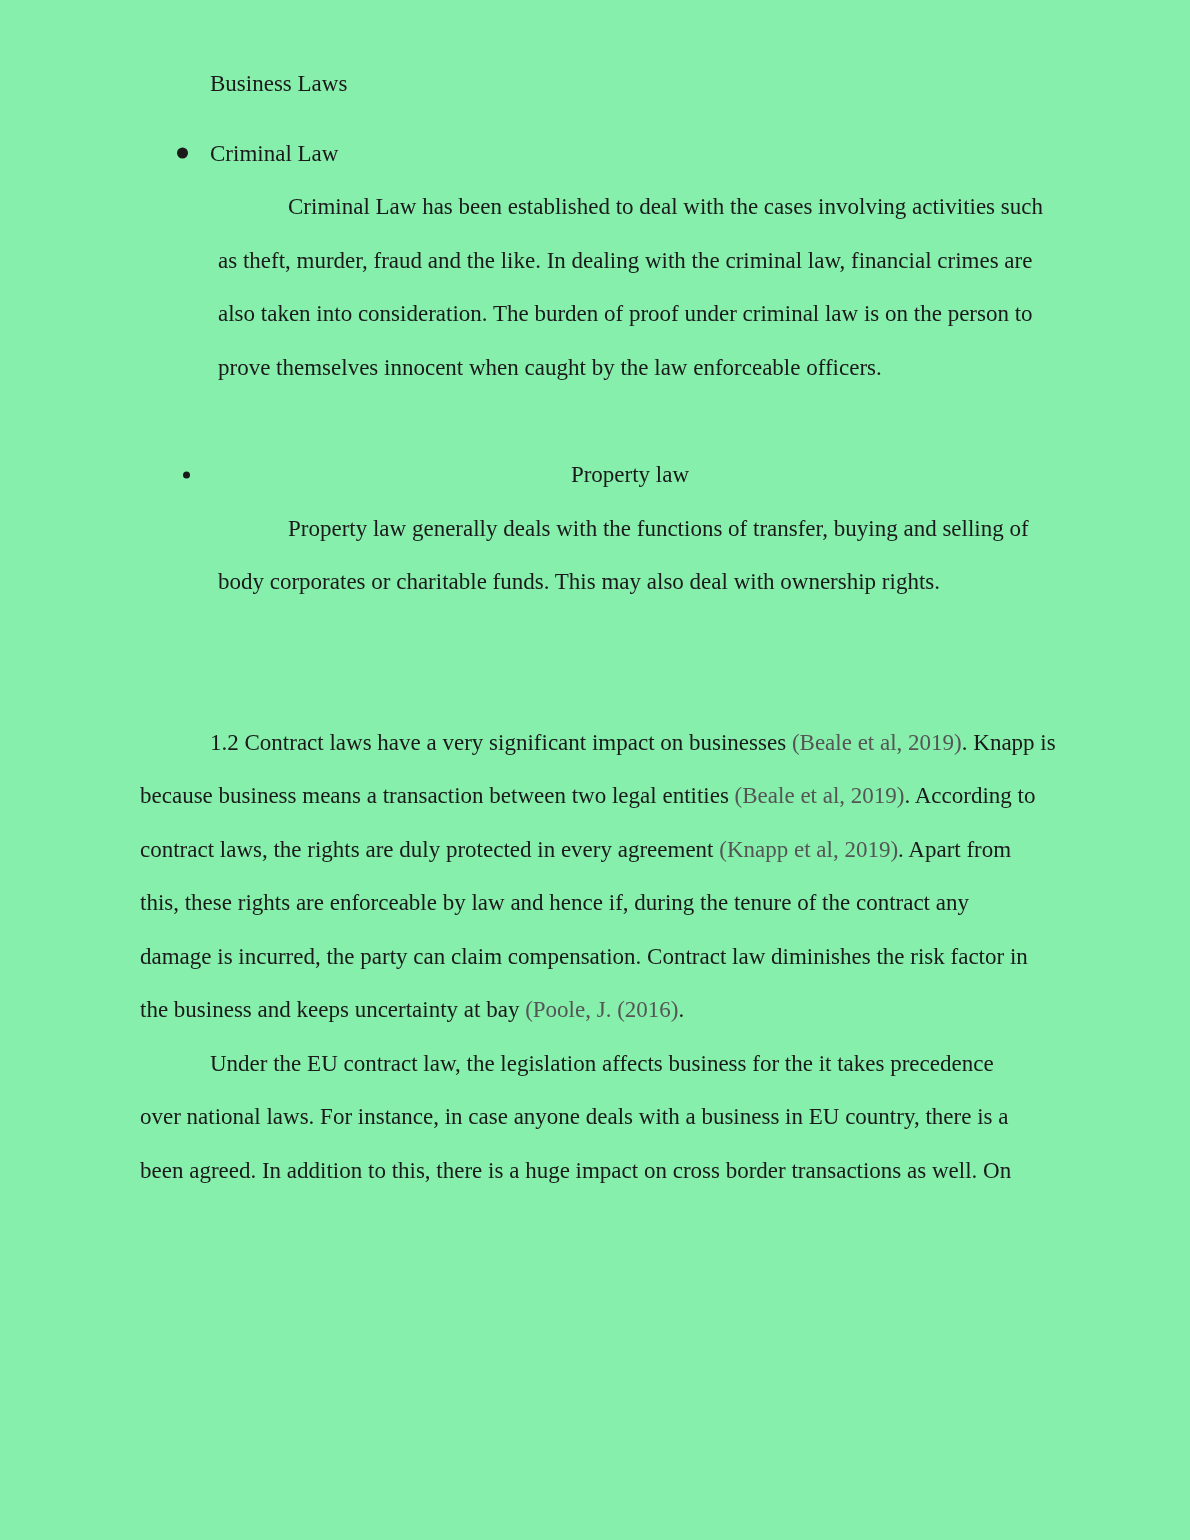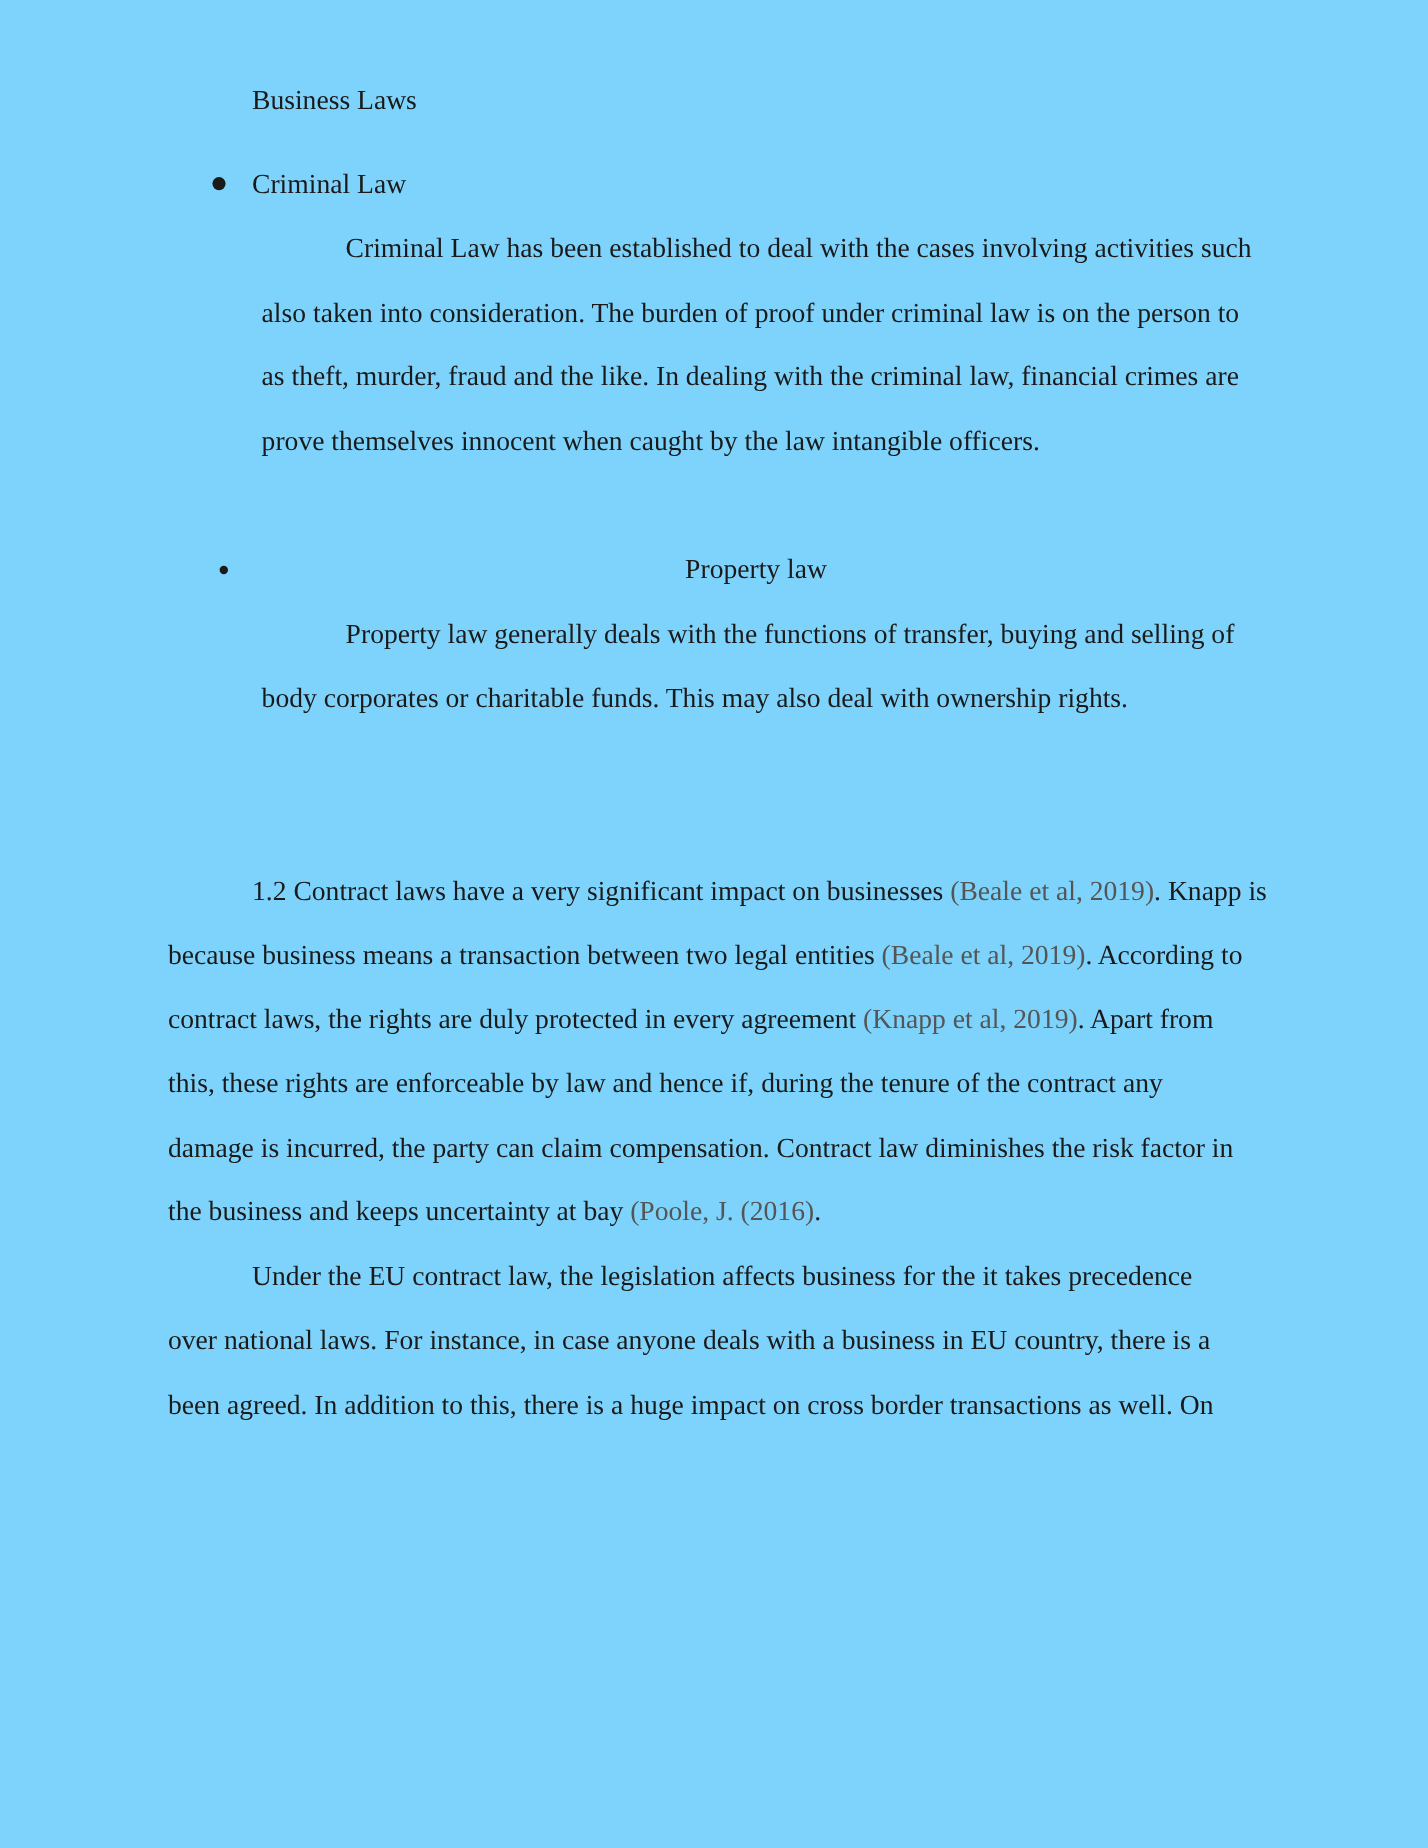--- a/index.html
+++ b/index.html
@@ -5,21 +5,21 @@
   html, body {
     margin: 0;
     padding: 0;
     background: #ffffff;
   }
   .page {
     position: relative;
     width: 1190px;
     height: 1540px;
     margin: 0 auto;
-    background: #7dd3fc;
+    background: #86efac;
     box-sizing: border-box;
     padding: 57px 140px 0 140px;
     overflow: hidden;
     font-family: "Liberation Serif", "DejaVu Serif", serif;
     font-size: 23px;
     color: #1a1a1a;
   }
   .doc-title {
     margin-left: 70px;
     line-height: 53.5px;
@@ -55,23 +55,23 @@
 </style>
 </head>
 <body>
 
 <div class="page">
   <div class="doc-title">Business Laws</div>
   <div>
       <div class="bullet-list-item mt16"><div class="bullet-marker bullet-large"></div><span>Criminal Law</span></div>
       <div class="para hang">
         <div class="line first"><span class="">Criminal Law has been established to deal with the cases involving activities such</span></div>
+        <div class="line"><span class="">as theft, murder, fraud and the like. In dealing with the criminal law, financial crimes are</span></div>
         <div class="line"><span class="">also taken into consideration. The burden of proof under criminal law is on the person to</span></div>
-        <div class="line"><span class="">as theft, murder, fraud and the like. In dealing with the criminal law, financial crimes are</span></div>
-        <div class="line"><span class="">prove themselves innocent when caught by the law intangible officers.</span></div>
+        <div class="line"><span class="">prove themselves innocent when caught by the law enforceable officers.</span></div>
       </div>
       <div class="bullet-list-item mt54"><div class="bullet-marker bullet-small"></div><span>Property law</span></div>
       <div class="para hang">
         <div class="line first"><span class="">Property law generally deals with the functions of transfer, buying and selling of</span></div>
         <div class="line"><span class="">body corporates or charitable funds. This may also deal with ownership rights.</span></div>
       </div>
       <div class="para body-para mt107">
         <div class="line first"><span class="">1.2 Contract laws have a very significant impact on businesses </span><span class="cite">(Beale et al, 2019)</span><span class="">. Knapp is</span></div>
         <div class="line"><span class="">because business means a transaction between two legal entities </span><span class="cite">(Beale et al, 2019)</span><span class="">. According to</span></div>
         <div class="line"><span class="">contract laws, the rights are duly protected in every agreement </span><span class="cite">(Knapp et al, 2019)</span><span class="">. Apart from</span></div>

